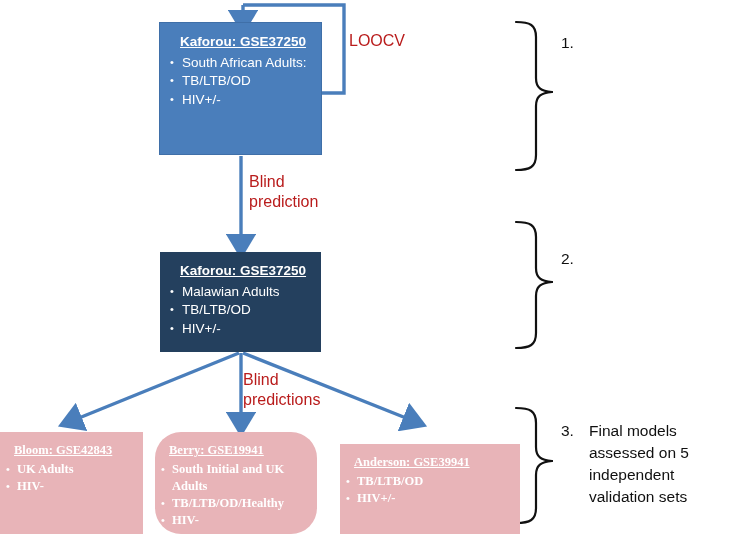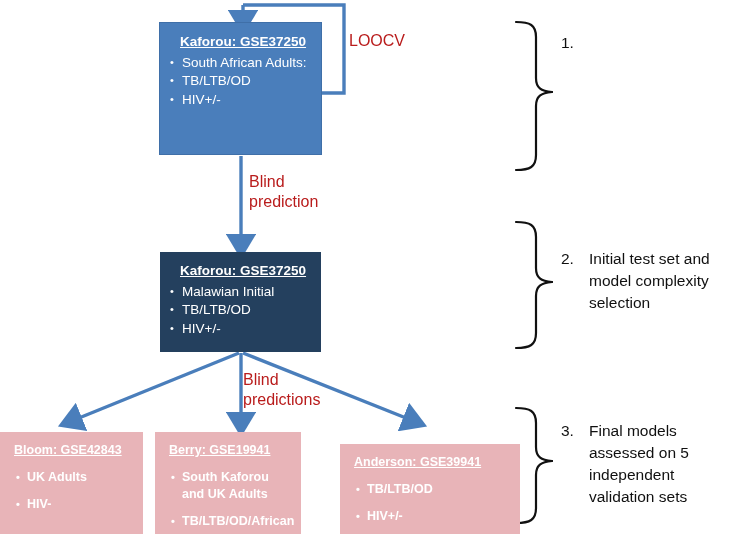--- a/index.html
+++ b/index.html
@@ -61,34 +61,35 @@
 
   
   .pinkbox{
     position:absolute;
     box-sizing:border-box;
     background:#E8B4B8;
     color:#ffffff;
     font-size:12.5px;line-height:17px;
     font-weight:600;
     padding:10px 6px 6px 4px;
+    font-family:Liberation Serif, serif;
   }
   .pinkbox .title{
     text-decoration:underline;
     margin:0 0 2px 10px;
     white-space:nowrap;
     font-weight:600;
   }
   .pinkbox ul{list-style:none;margin:0;padding:0;}
-  .pinkbox li{position:relative;padding-left:13px;margin:10px;}
+  .pinkbox li{position:relative;padding-left:13px;margin:0;}
   .pinkbox li:before{
     content:"\2022";position:absolute;left:2px;top:0;font-size:11px;
   }
   #box-bloom{left:0px;top:432px;width:143px;height:102px;}
-  #box-berry{left:155px;top:432px;width:146px;height:102px;}
+  #box-berry{left:155px;top:432px;width:162px;height:102px;border-radius:26px;}
   #box-anderson{left:340px;top:444px;width:180px;height:104px;}
 
   
   .edge-label{
     position:absolute;
     color:#b91c1c;
     font-size:16px;
     line-height:20px;
     white-space:pre-line;
   }
@@ -158,39 +159,39 @@
     <ul>
       <li>South African Adults:</li>
       <li>TB/LTB/OD</li>
       <li>HIV+/-</li>
     </ul>
   </div>
 
   <div class="box" id="box-testset">
     <div class="title">Kaforou: GSE37250</div>
     <ul>
-      <li>Malawian Initial</li>
+      <li>Malawian Adults</li>
       <li>TB/LTB/OD</li>
       <li>HIV+/-</li>
     </ul>
   </div>
 
   <div class="pinkbox" id="box-bloom">
     <div class="title">Bloom: GSE42843</div>
     <ul>
       <li>UK Adults</li>
       <li>HIV-</li>
     </ul>
   </div>
 
   <div class="pinkbox" id="box-berry">
     <div class="title">Berry: GSE19941</div>
     <ul>
-      <li>South Kaforou and UK Adults</li>
-      <li>TB/LTB/OD/African</li>
+      <li>South Initial and UK Adults</li>
+      <li>TB/LTB/OD/Healthy</li>
       <li>HIV-</li>
     </ul>
   </div>
 
   <div class="pinkbox" id="box-anderson">
     <div class="title">Anderson: GSE39941</div>
     <ul>
       <li>TB/LTB/OD</li>
       <li>HIV+/-</li>
     </ul>
@@ -201,21 +202,20 @@
 prediction</div>
   <div class="edge-label" id="label-blind-predictions">Blind
 predictions</div>
 
   <div class="note" id="note-1">
     <span class="num">1.</span>
   </div>
 
   <div class="note" id="note-2">
     <span class="num">2.</span>
-    <span class="txt">Initial test set and model complexity selection</span>
   </div>
 
   <div class="note" id="note-3">
     <span class="num">3.</span>
     <span class="txt">Final models assessed on 5 independent validation sets</span>
   </div>
 
 </div>
 
 </body></html>

